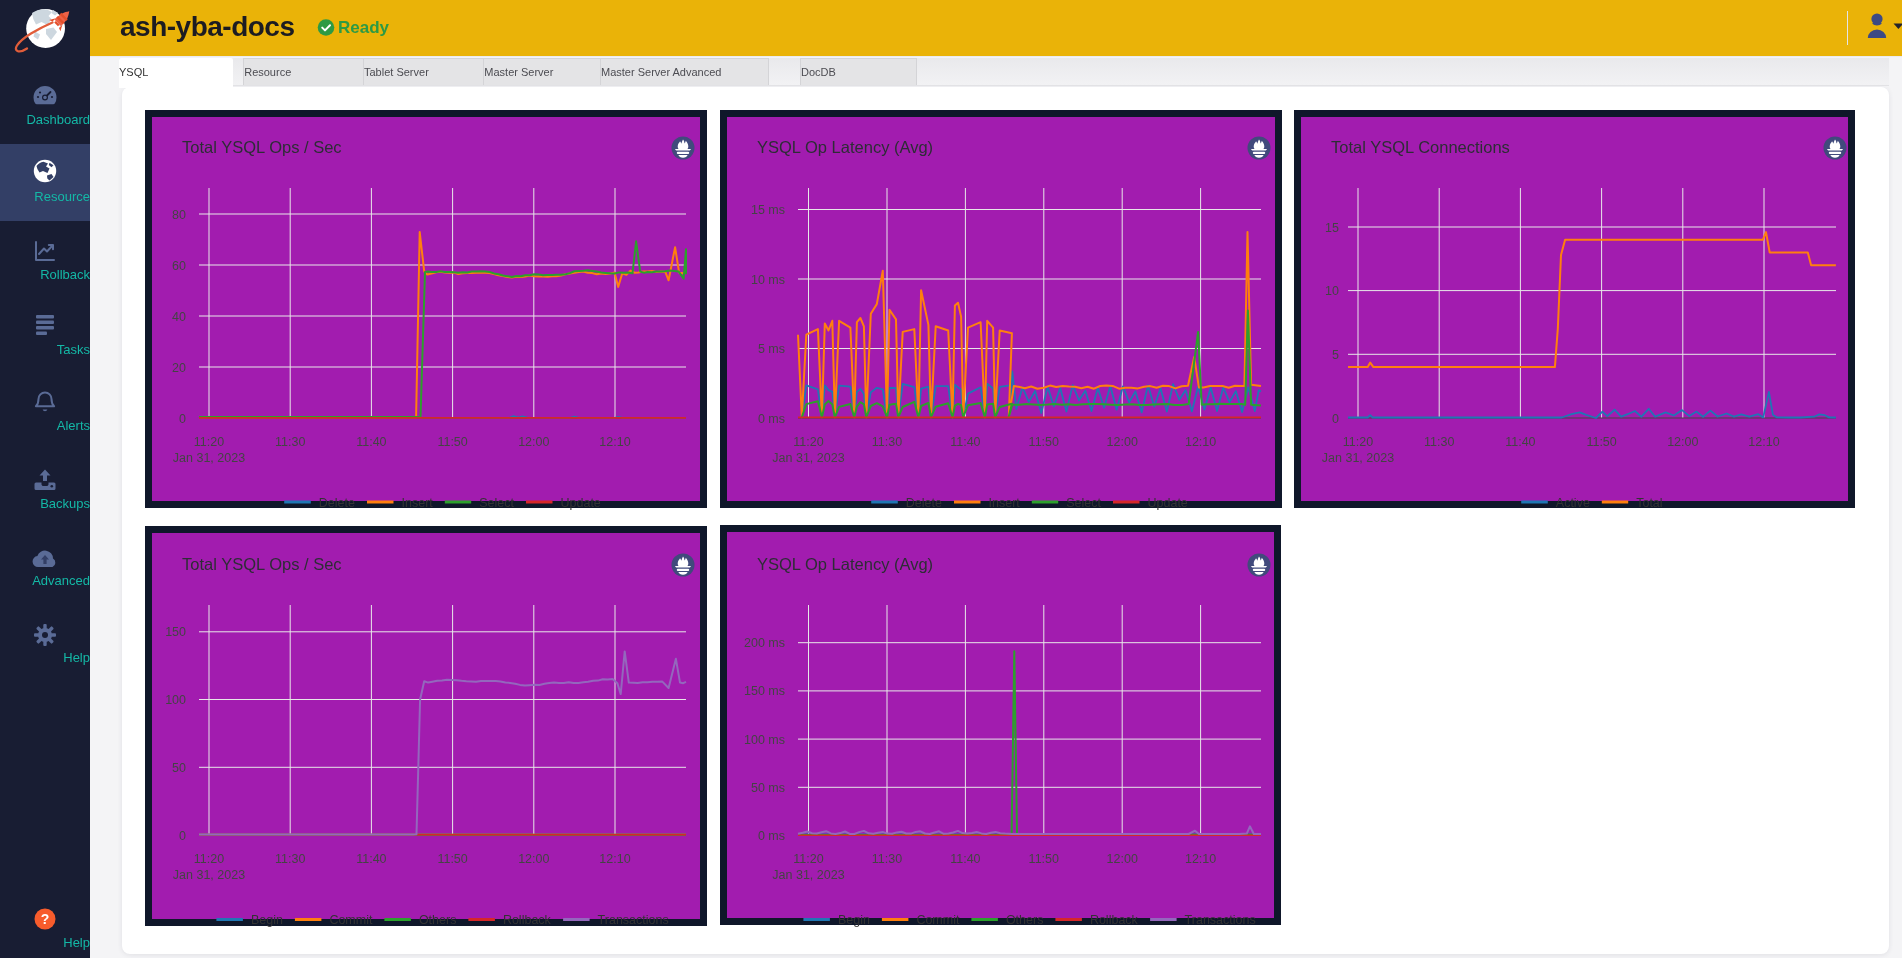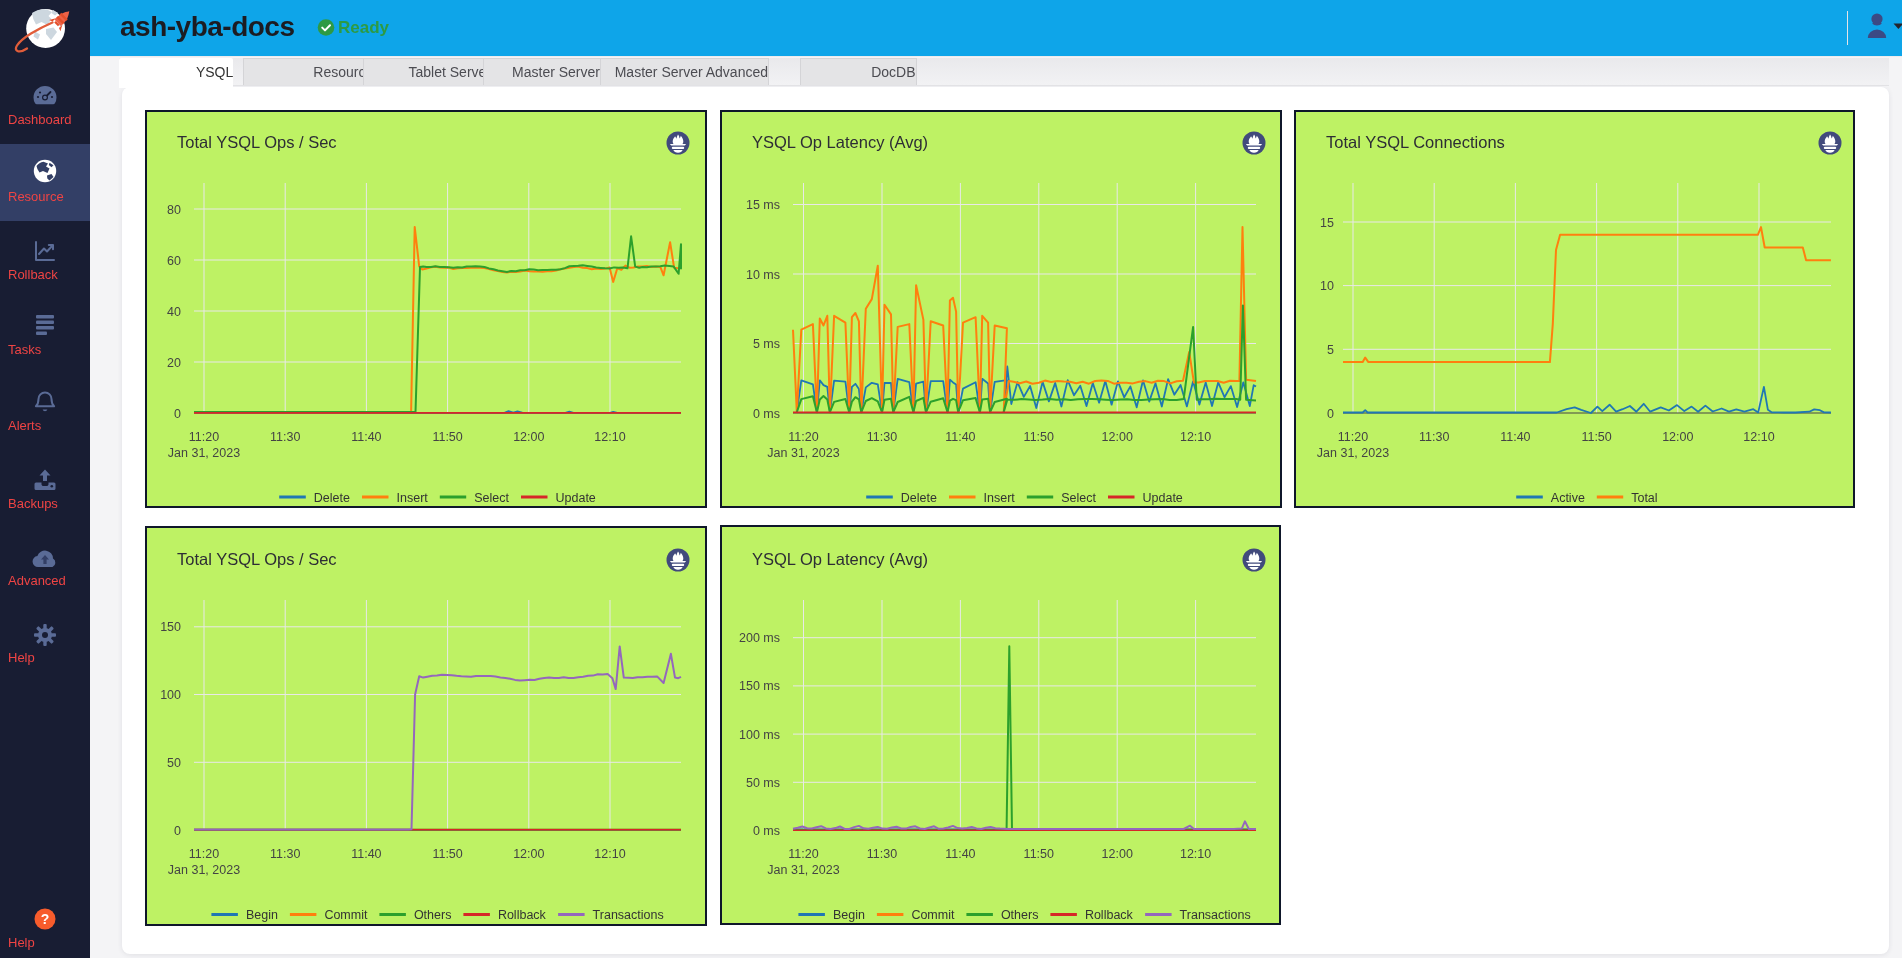--- a/index.html
+++ b/index.html
@@ -1,27 +1,27 @@
 <!DOCTYPE html>
 <html><head><meta charset="utf-8"><title>ash-yba-docs</title>
 <style>
 *{margin:0;padding:0;box-sizing:border-box}
 html,body{width:1902px;height:958px;overflow:hidden;background:#f4f4f6;font-family:'Liberation Sans',sans-serif;position:relative}
 .sidebar{position:absolute;left:0;top:0;width:90px;height:958px;background:#181d33;z-index:5}
-.header{position:absolute;left:90px;top:0;width:1812px;height:57px;background:#0ea5e9;border-bottom:1px solid #ebebee;z-index:4}
+.header{position:absolute;left:90px;top:0;width:1812px;height:57px;background:#eab308;border-bottom:1px solid #ebebee;z-index:4}
 .h-title{position:absolute;left:30px;top:11px;font-size:28px;font-weight:bold;color:#1c1c22;letter-spacing:-0.5px}
 .hdiv{position:absolute;left:1757px;top:11px;width:1px;height:34px;background:#e4e4e8}
-.navitem{position:absolute;left:8px;width:90px;text-align:left;color:#ef4444;font-size:13px;font-weight:500}
+.navitem{position:absolute;left:0;width:90px;text-align:right;color:#14b8a6;font-size:13px;font-weight:500}
 .navsel{position:absolute;left:0;top:144px;width:90px;height:77px;background:#333f66}
-.tab{position:absolute;top:58px;height:28px;font-size:14px;text-align:right;z-index:3}
+.tab{position:absolute;top:58px;height:28px;font-size:11px;text-align:left;z-index:3}
 .tabg{background:#e4e4e6;border:1px solid #d4d4d7;border-bottom:none;color:#4c4c52;height:27px;line-height:27px}
 .taba{background:#fff;color:#333;height:30px;line-height:28px;z-index:4;border-radius:2px 2px 0 0}
 .strip{position:absolute;left:119px;top:58px;width:1770px;height:28px;background:linear-gradient(180deg,#e9e9ec 0%,#f2f2f4 100%);border-bottom:1px solid #e2e2e5;z-index:2}
 .container{position:absolute;left:122px;top:87px;width:1767px;height:867px;background:#fff;border-radius:8px;box-shadow:0 1px 5px rgba(60,60,80,0.10);z-index:1}
-.panel{position:absolute;background:#bef264;border:2px solid #0f172a;z-index:2}
+.panel{position:absolute;background:#a21caf;border:7px solid #0f172a;z-index:2}
 </style></head><body>
 
 <div class="container"></div>
 <div class="strip"></div>
 <div class="sidebar">
 <div class="navsel"></div>
 <svg width="76" height="58" viewBox="0 0 76 58" style="position:absolute;left:2px;top:0">
 <circle cx="43.6" cy="28.5" r="19.4" fill="#fff"></circle>
 <g fill="#cdd7df">
 <path d="M30 13 Q37 8 45 9.5 L50 12 L46.5 16 L49.5 19 L45.5 25 L39.5 22 L34 24.5 Q30.5 19 30 13 Z"></path>

